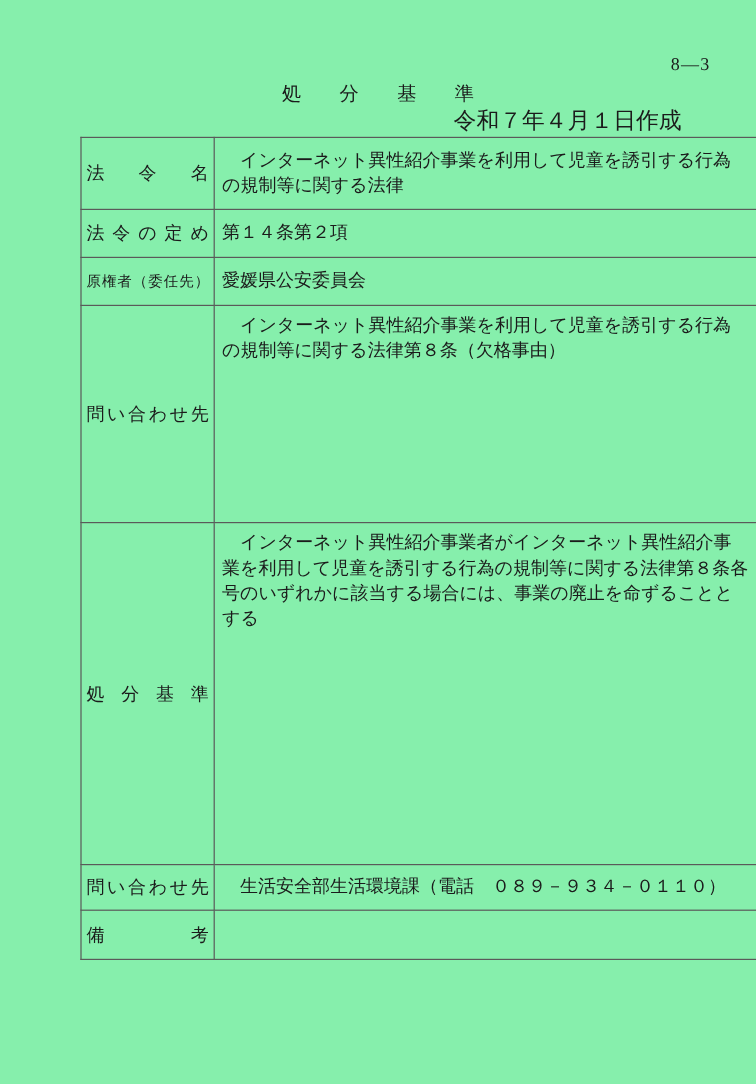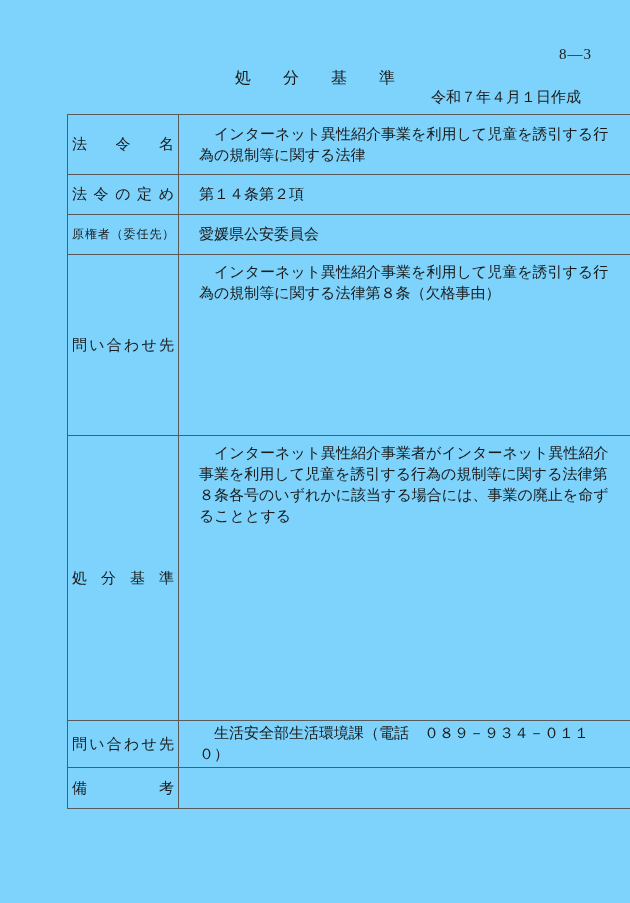--- a/index.html
+++ b/index.html
@@ -4,21 +4,21 @@
 <style>
   html, body {
     margin: 0;
     padding: 0;
     background: #fcfcfc;
   }
   .page {
     position: relative;
     width: 630px;
     height: 903px;
-    background: #7dd3fc;
+    background: #86efac;
     color: #1b1b1b;
     font-family: "Liberation Serif", "DejaVu Serif", serif;
     font-size: 15px;
     overflow: hidden;
   }
   .pageno {
     position: absolute;
     top: 46px;
     right: 38px;
     font-size: 15px;
@@ -34,22 +34,22 @@
   .title-text {
     display: inline-block;
     font-size: 16px;
     letter-spacing: 2em;
     padding-left: 2em;
     white-space: nowrap;
   }
   .date-line {
     position: absolute;
     top: 88px;
-    right: 49px;
-    font-size: 15px;
+    right: 62px;
+    font-size: 19px;
   }
   table.doc {
     position: absolute;
     top: 114px;
     left: 67px;
     width: 564px;
     border-collapse: collapse;
     table-layout: fixed;
   }
   table.doc, table.doc th, table.doc td {
@@ -66,21 +66,21 @@
     padding: 0 4px;
     white-space: nowrap;
     overflow: hidden;
   }
   table.doc th.tight {
     font-size: 12px;
     letter-spacing: -0.3px;
   }
   table.doc td {
     vertical-align: middle;
-    padding: 2px 20px;
+    padding: 2px 6px;
     line-height: 21px;
   }
   table.doc td p {
     margin: 0;
   }
   table.doc td p.indent {
     text-indent: 1em;
   }
   tr.r1 { height: 60px; }
   tr.r2 { height: 40px; }

